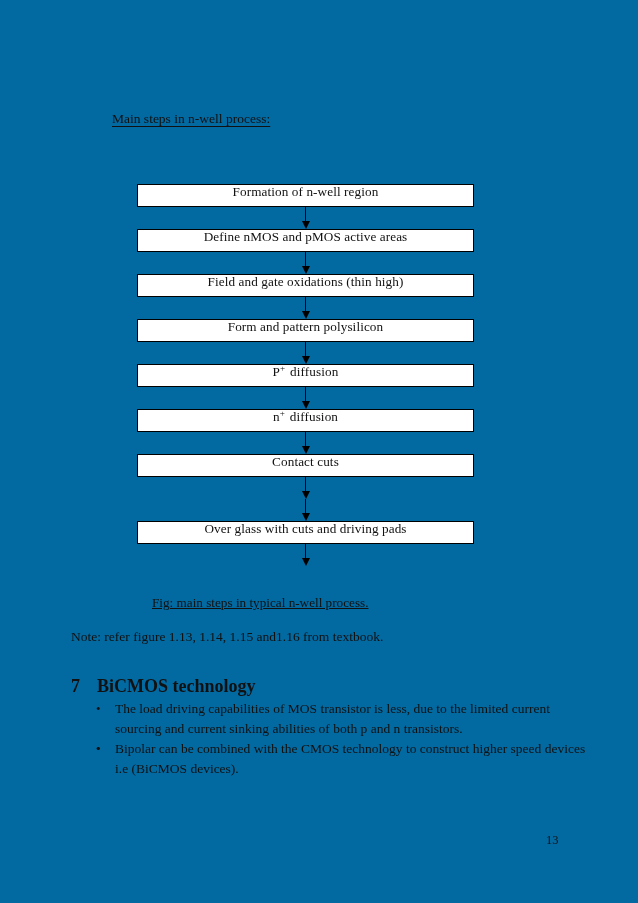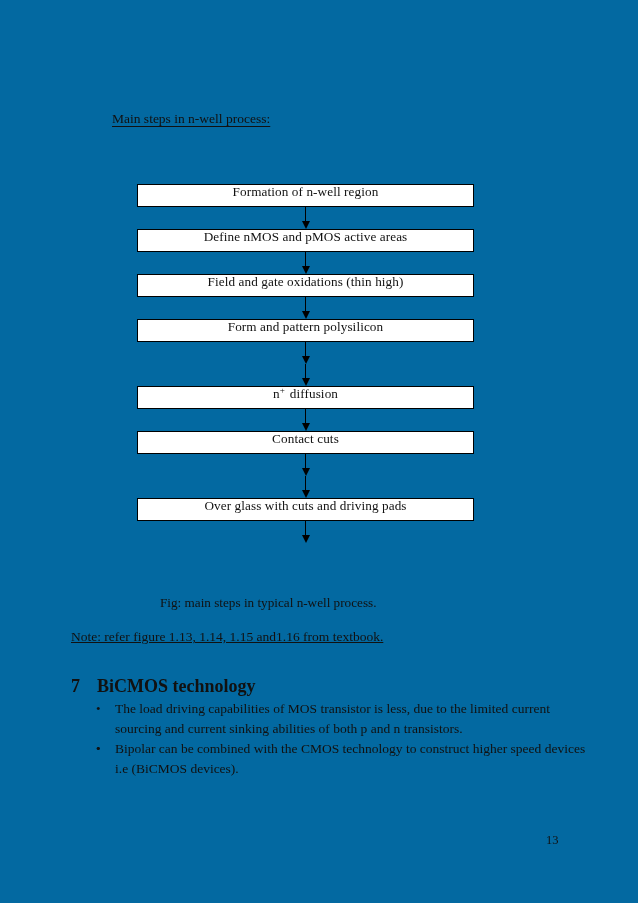--- a/index.html
+++ b/index.html
@@ -78,34 +78,34 @@
     width: 0;
     height: 0;
     border-left: 4px solid transparent;
     border-right: 4px solid transparent;
     border-top: 8px solid #000000;
   }
 
   
   .fig-caption {
     position: absolute;
-    left: 160px;
+    left: 152px;
     top: 595px;
     font-size: 13.2px;
     white-space: nowrap;
+    text-decoration: underline;
   }
 
   
   .note-line {
     position: absolute;
     left: 71px;
     top: 629px;
     font-size: 13.5px;
     white-space: nowrap;
-    text-decoration: underline;
   }
 
   
   .section-heading {
     position: absolute;
     left: 71px;
     top: 676px;
     font-size: 18px;
     font-weight: bold;
     white-space: nowrap;
@@ -183,20 +183,23 @@
     </div>
 
     <div class="flow-box">
       <span>Form and pattern polysilicon</span>
     </div>
     <div class="arrow">
       <span class="shaft"></span>
       <span class="head"></span>
     </div>
 
+    <div class="flow-box">
+      <span><span>P</span><sup>+</sup><span> diffusion</span></span>
+    </div>
     <div class="arrow">
       <span class="shaft"></span>
       <span class="head"></span>
     </div>
 
     <div class="flow-box">
       <span><span>n</span><sup>+</sup><span> diffusion</span></span>
     </div>
     <div class="arrow">
       <span class="shaft"></span>

